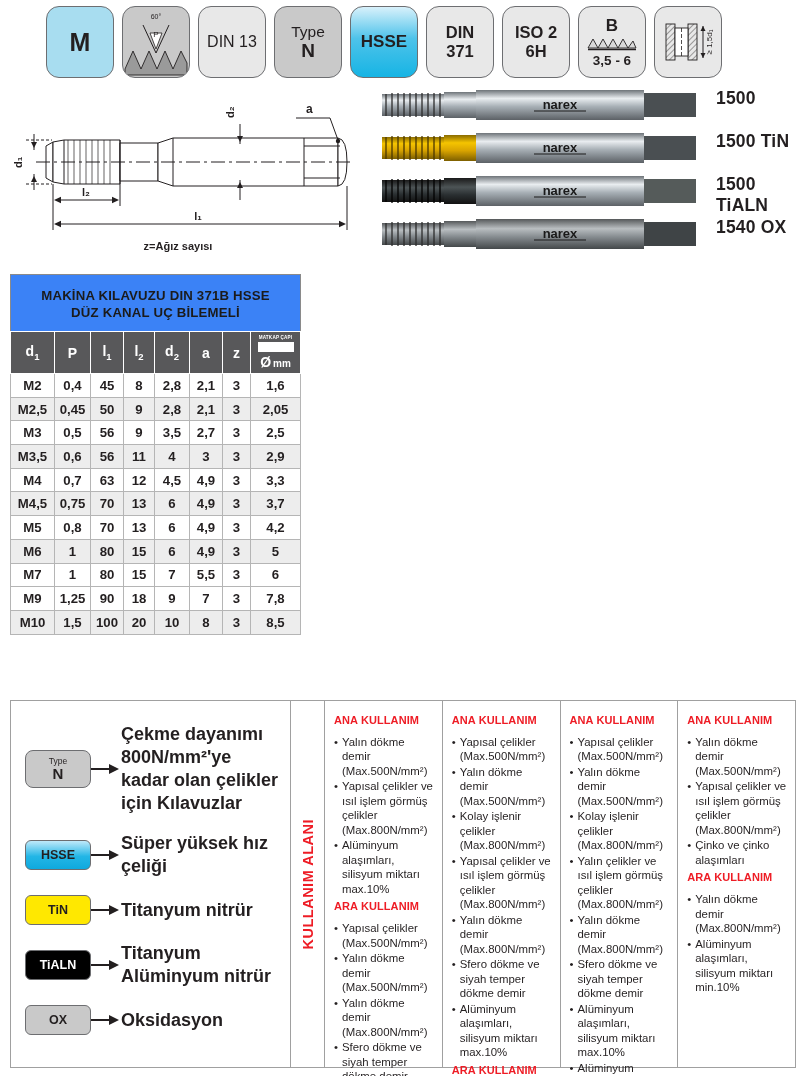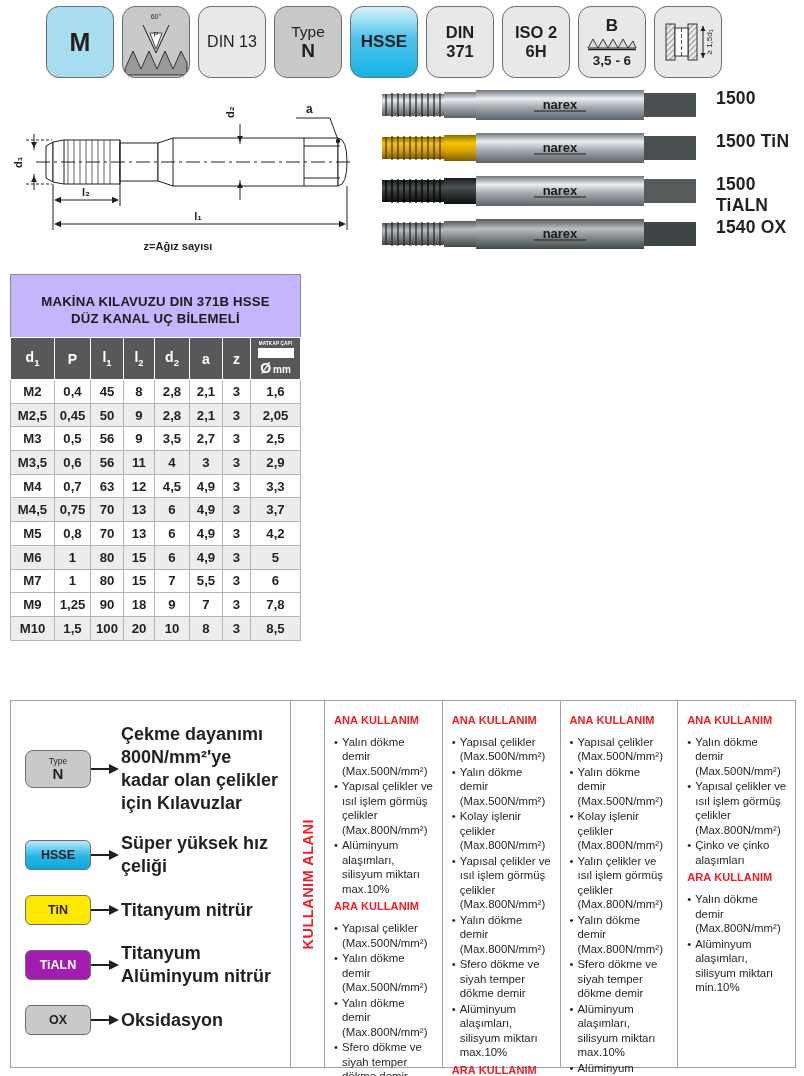--- a/index.html
+++ b/index.html
@@ -71,26 +71,26 @@
   }
 
   
   .spec-wrap { padding: 8px 0 0 10px; }
   table.spec {
     border-collapse: collapse;
     width: 290px;
     table-layout: fixed;
   }
   table.spec caption {
-    background: #c4b5fd;
+    background: #3b82f6;
     color: #1b1b1b;
     font-size: 13.2px;
     font-weight: bold;
     letter-spacing: .2px;
-    padding: 19px 4px 10px;
+    padding: 13px 4px 10px;
     line-height: 1.25;
     border: 1px solid #8a8a8a;
     border-bottom: none;
   }
   table.spec th {
     background: #58585a;
     color: #ffffff;
     font-size: 14px;
     font-weight: bold;
     height: 42px;
@@ -157,21 +157,21 @@
     color: #231f20;
   }
   .chip.type-n {
     flex-direction: column; height: 38px; border-radius: 8px;
     background: #c9c9c9; line-height:1.0;
   }
   .chip.type-n .t { font-size: 8.5px; font-weight: normal; }
   .chip.type-n .n { font-size: 15px; font-weight: bold; }
   .chip.hsse { background: linear-gradient(180deg,#bfe9fa 0%,#23b6e6 55%,#0fa9de 100%); }
   .chip.tin { background: #ffe800; }
-  .chip.tialn { background: #a21caf; color:#ffffff; }
+  .chip.tialn { background: #000000; color:#ffffff; }
   .chip.ox { background: #c9c9c9; }
   .arrow {
     width: 30px; height: 12px; flex:0 0 auto; position: relative;
   }
   .arrow::before {
     content:""; position:absolute; left:0; top:5px; width:20px; height:2px; background:#231f20;
   }
   .arrow::after {
     content:""; position:absolute; left:18px; top:1px;
     border-left:10px solid #231f20;

